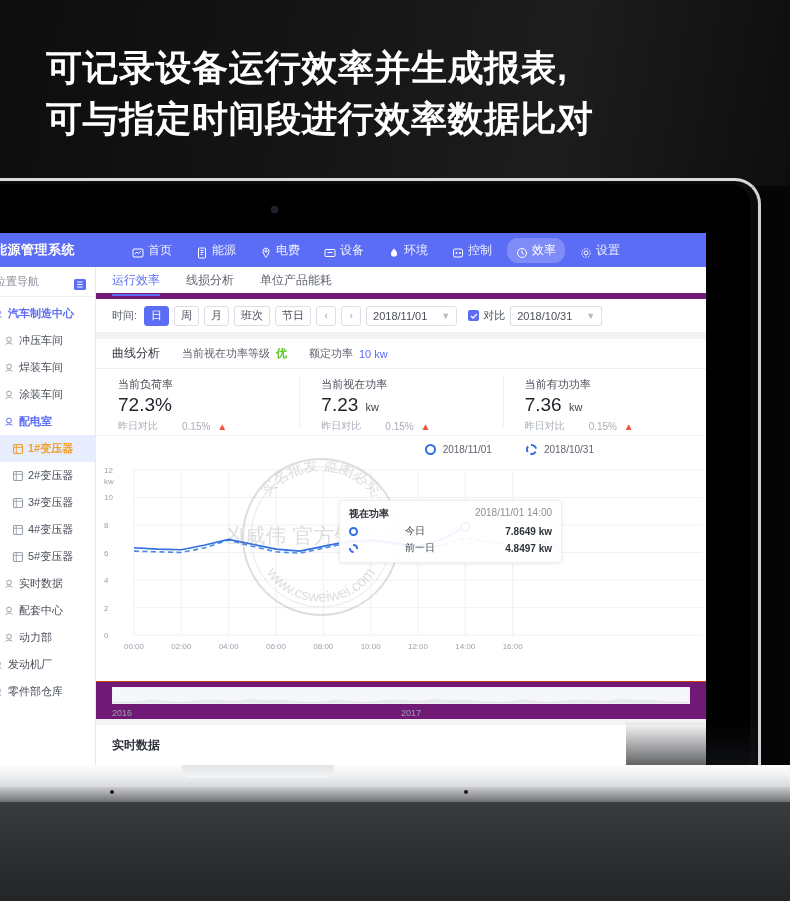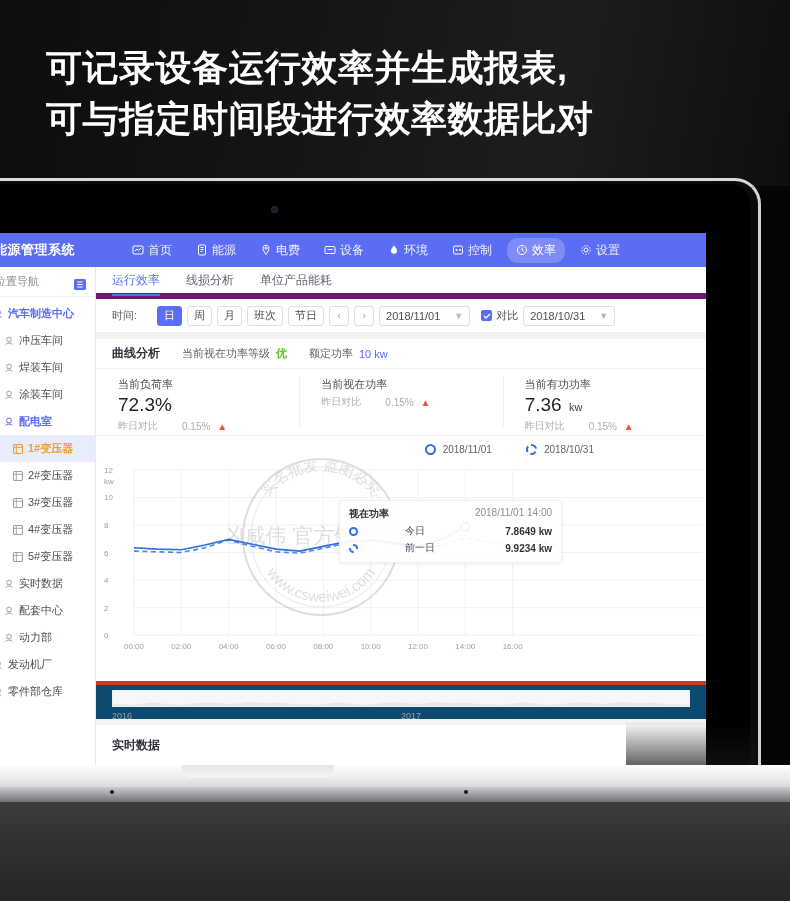--- a/index.html
+++ b/index.html
@@ -73,21 +73,21 @@
   }
 
   
   .topnav {
     height: 34px; background: #5b6cf5; display: flex; align-items: center;
     padding-left: 8px; color: #fff;
   }
   .brand { font-size: 13px; font-weight: 600; letter-spacing: .5px; }
   .navitems { display: flex; align-items: center; margin-left: 48px; gap: 6px; }
   .navitem {
-    display: flex; align-items: center; gap: 4px; font-size: 12px;
+    display: flex; align-items: flex-end; gap: 4px; font-size: 12px;
     padding: 4px 9px; border-radius: 11px; color: #eef0ff; white-space: nowrap;
   }
   .navitem.active { background: rgba(255,255,255,.22); color: #fff; }
   .nico { width: 12px; height: 12px; display: inline-block; flex: 0 0 12px; }
 
   
   .appbody { display: flex; height: 550px; background: #f2f3f5; }
 
   
   .sidebar { width: 110px; background: #fff; border-right: 1px solid #e8eaed; flex: 0 0 110px; }
@@ -120,21 +120,21 @@
   .tab { font-size: 12px; color: #5d636e; height: 32px; line-height: 33px; position: relative; }
   .tab.active { color: #5b6cf5; }
   .tab.active::after {
     content: ""; position: absolute; left: 0; right: 0; bottom: 0; height: 2px; background: #5b6cf5;
   }
 
   .toolbar {
     display: flex; align-items: center; gap: 5px; height: 34px; padding: 0 16px;
     background: #fff; border-bottom: 1px solid #eef0f2; font-size: 11px;
   }
-  .tlabel { color: #5d636e; margin-right: 15px; }
+  .tlabel { color: #5d636e; margin-right: 2px; }
   .seg {
     min-width: 22px; height: 20px; padding: 0 6px; border: 1px solid #dcdfe6; border-radius: 3px;
     background: #fff; color: #4a4f59; font-size: 11px; display: flex; align-items: center;
     justify-content: center; white-space: nowrap;
   }
   .seg.on { background: #5b6cf5; border-color: #5b6cf5; color: #fff; }
   .seg.arrow { color: #9aa0ab; font-size: 10px; min-width: 20px; }
   .datebox {
     height: 20px; border: 1px solid #dcdfe6; border-radius: 3px; background: #fff;
     display: flex; align-items: center; gap: 14px; padding: 0 6px; color: #4a4f59; font-size: 11px;
@@ -146,21 +146,21 @@
     display: flex; align-items: center; justify-content: center;
   }
   .cbox svg { width: 8px; height: 8px; }
 
   
   .panel { background: #fff; margin: 6px 0 0 0; }
   .panel-head {
     display: flex; align-items: center; gap: 22px; height: 30px; padding: 0 16px;
     border-bottom: 1px solid #eef0f2;
   }
-  .ph-title { font-size: 12px; font-weight: bold; color: #2f333b; }
+  .ph-title { font-size: 12px; font-weight: normal; color: #2f333b; }
   .ph-item { font-size: 11px; color: #5d636e; display: flex; align-items: center; gap: 6px; }
   .ph-good { color: #52c41a; font-weight: 600; }
   .ph-blue { color: #5b6cf5; }
 
   .stats { display: flex; height: 66px; }
   .stat { flex: 1; padding: 8px 0 0 22px; position: relative; }
   .stat + .stat::before {
     content: ""; position: absolute; left: 0; top: 8px; bottom: 8px; width: 1px; background: #eef0f2;
   }
   .st-label { font-size: 11px; color: #4a4f59; }
@@ -190,21 +190,21 @@
   }
   .tt-head { display: flex; justify-content: space-between; margin-bottom: 3px; }
   .tt-head .n { font-weight: bold; color: #2f333b; }
   .tt-head .d { color: #8a8f99; }
   .tt-row { display: flex; align-items: center; margin-top: 3px; }
   .tt-dot { width: 9px; height: 9px; border-radius: 50%; border: 2px solid #2f6fe0; margin-right: 6px; flex: 0 0 9px; }
   .tt-dot.dash { border-style: dashed; }
   .tt-name { flex: 1; margin-left: 41px; }
   .tt-val { font-weight: bold; color: #2f333b; text-align: right; }
 
-  .datazoom { position: relative; height: 38px; border-top: 4px solid #c2410c; background: #0c4a6e; padding: 0 16px; }
+  .datazoom { position: relative; height: 38px; border-top: 1px solid #c2410c; background: #701a75; padding: 0 16px; }
   .dz-track { position: relative; height: 17px; margin-top: 5px; background: #f6f7f9; border: 1px solid #eef0f2; overflow: hidden; }
   .dz-labels { display: flex; font-size: 9px; color: #9aa0ab; margin-top: 4px; }
   .dz-labels .a { width: 50%; }
 
   .rtcard { background: #fff; margin-top: 6px; height: 40px; display: flex; align-items: center; padding: 0 16px; }
   .rt-title { font-size: 12px; font-weight: bold; color: #2f333b; }
 </style>
 </head>
 <body>
 
@@ -506,20 +506,24 @@
                       <span>昨日对比</span>
                       <span>
                         <span>0.15%</span>
                         <span class="up-arrow">▲</span>
                       </span>
                     </div>
                   </div>
 
                   <div class="stat">
                     <div class="st-label">当前视在功率</div>
+                    <div class="st-value">
+                      <span>7.23</span>
+                      <span class="u">kw</span>
+                    </div>
                     <div class="st-foot">
                       <span>昨日对比</span>
                       <span>
                         <span>0.15%</span>
                         <span class="up-arrow">▲</span>
                       </span>
                     </div>
                   </div>
 
                   <div class="stat">
@@ -617,21 +621,21 @@
                       <span class="d">2018/11/01 14:00</span>
                     </div>
                     <div class="tt-row">
                       <span class="tt-dot"></span>
                       <span class="tt-name">今日</span>
                       <span class="tt-val">7.8649 kw</span>
                     </div>
                     <div class="tt-row">
                       <span class="tt-dot dash"></span>
                       <span class="tt-name">前一日</span>
-                      <span class="tt-val">9.9234 kw</span>
+                      <span class="tt-val">4.8497 kw</span>
                     </div>
                   </div>
                 </div>
 
                 <div class="datazoom">
                   <div class="dz-track">
                     <svg viewBox="0 0 578 17" preserveAspectRatio="none" style="width:100%;height:100%;display:block">
                       <path id="dz-path" fill="#e6e8ec" stroke="none" d="M0 17 L0.0 15.2 L9.8 15.4 L19.6 15.5 L29.4 14.5 L39.2 12.8 L49.0 14.1 L58.8 15.4 L68.6 15.6 L78.4 14.6 L88.2 13.4 L98.0 13.0 L107.8 13.7 L117.6 14.6 L127.4 14.0 L137.2 12.3 L146.9 13.3 L156.7 13.9 L166.5 13.0 L176.3 14.3 L186.1 15.2 L195.9 15.4 L205.7 15.5 L215.5 14.5 L225.3 12.8 L235.1 14.1 L244.9 15.4 L254.7 15.6 L264.5 14.6 L274.3 13.4 L284.1 13.0 L293.9 13.7 L303.7 14.6 L313.5 14.0 L323.3 12.3 L333.1 13.3 L342.9 13.9 L352.7 13.0 L362.5 14.3 L372.3 15.2 L382.1 15.4 L391.9 15.5 L401.7 14.5 L411.5 12.8 L421.3 14.1 L431.1 15.4 L440.8 15.6 L450.6 14.6 L460.4 13.4 L470.2 13.0 L480.0 13.7 L489.8 14.6 L499.6 14.0 L509.4 12.3 L519.2 13.3 L529.0 13.9 L538.8 13.0 L548.6 14.3 L558.4 15.2 L568.2 15.4 L578.0 15.5 L578 17 Z"></path>
                     </svg>
                   </div>

